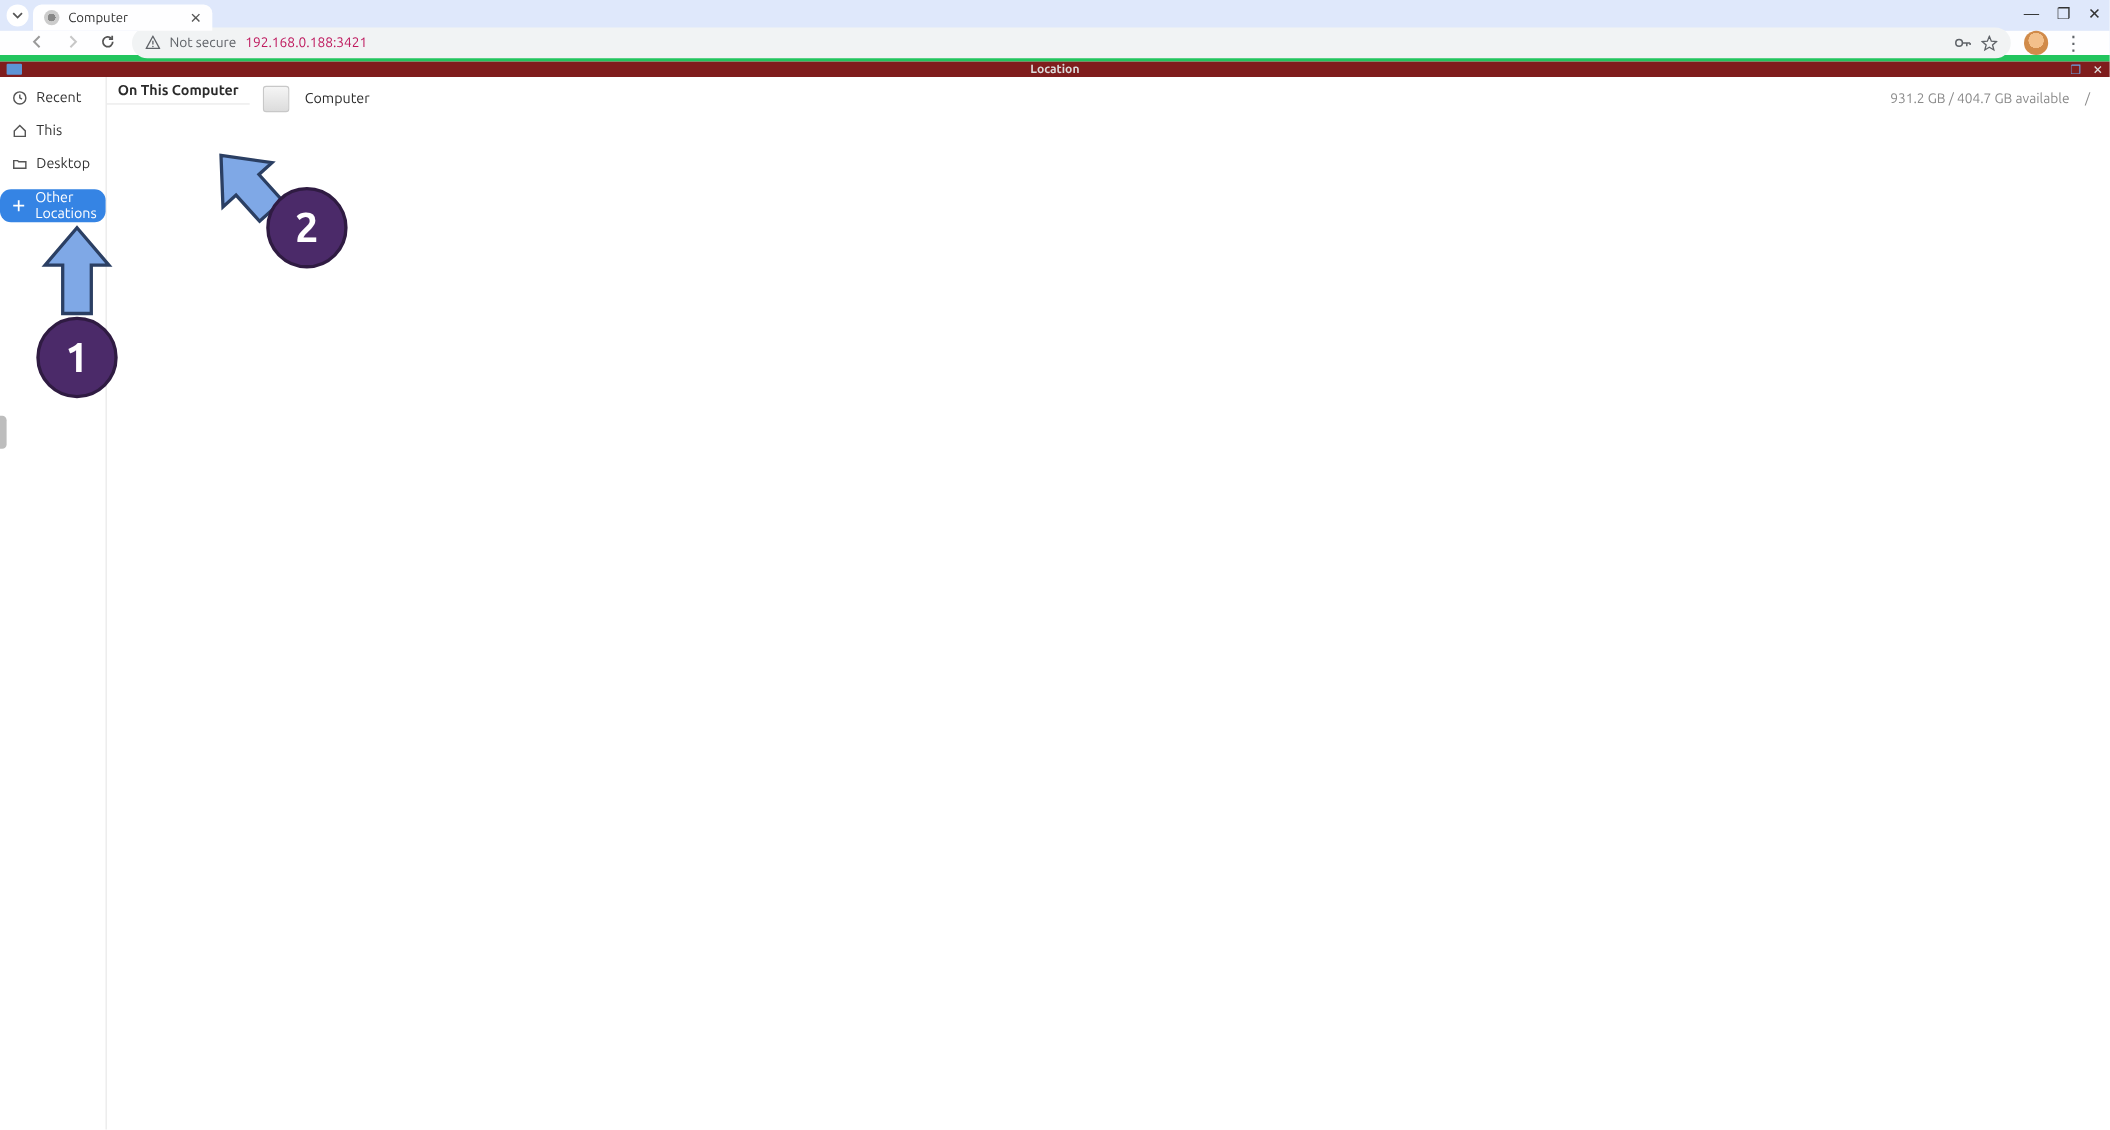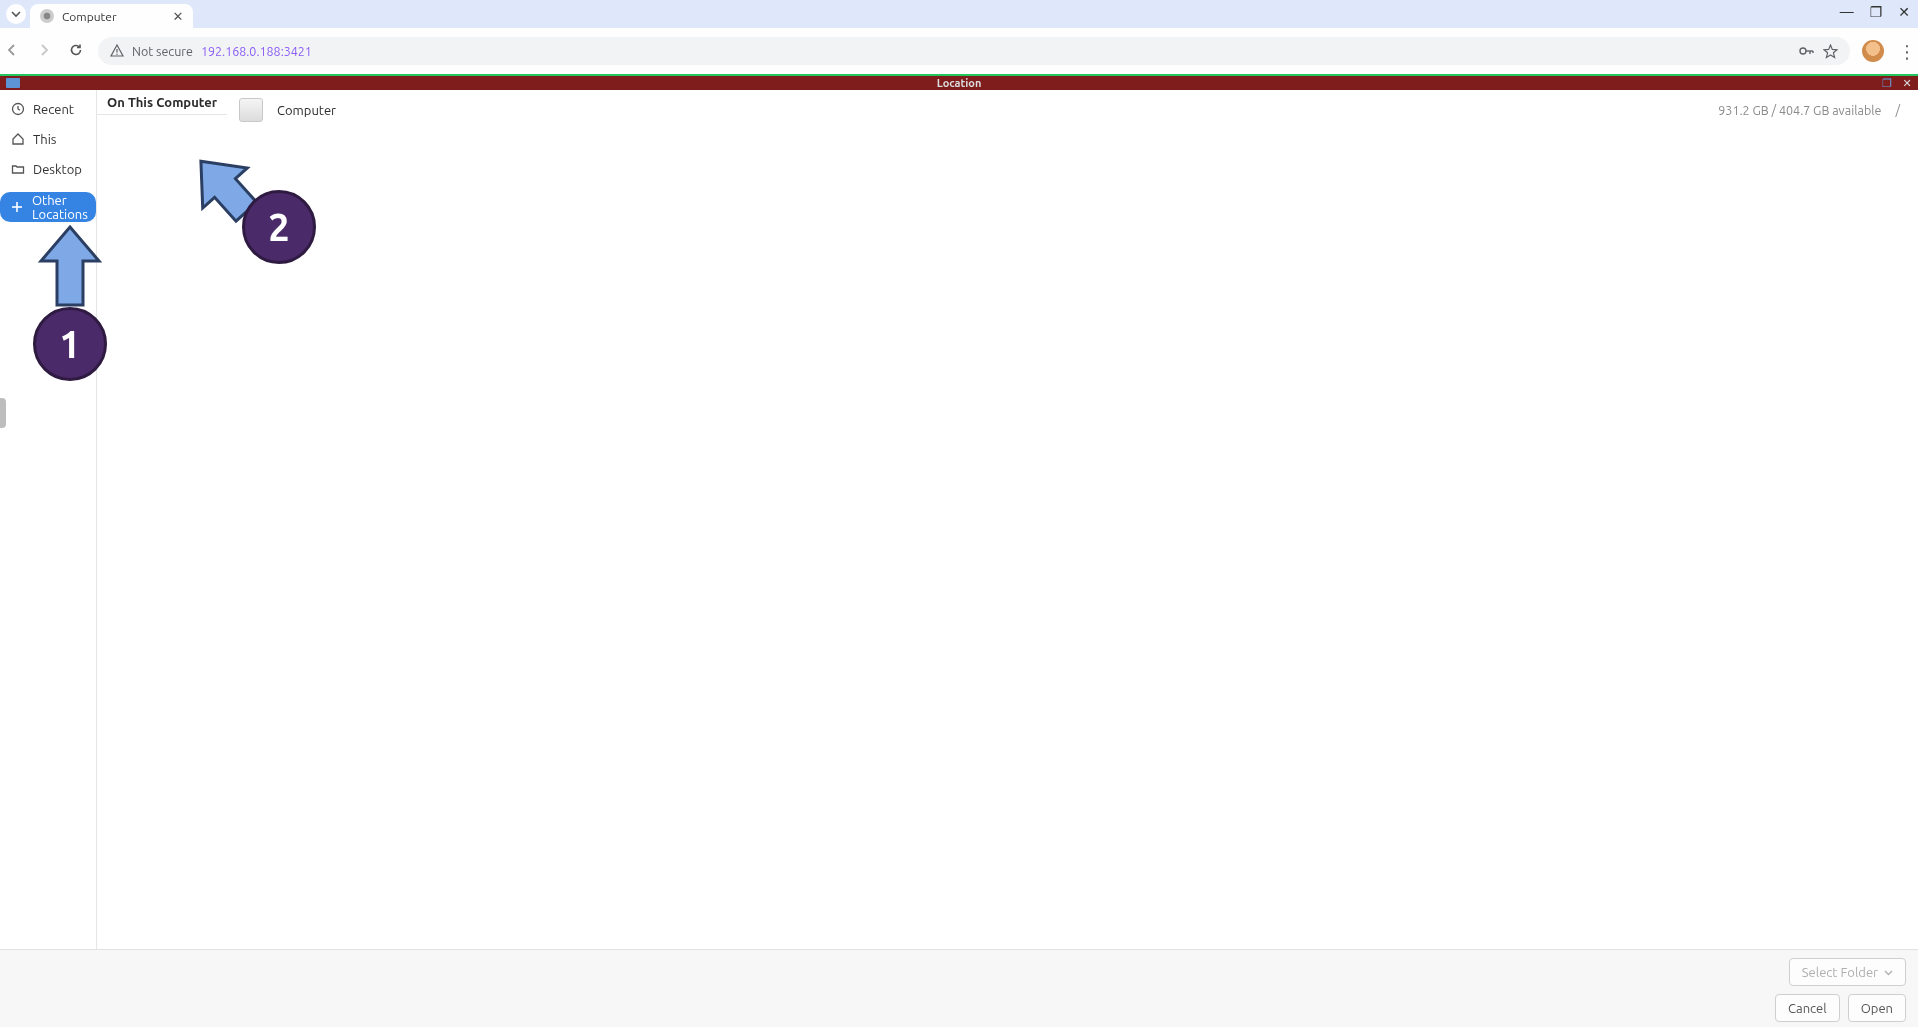--- a/index.html
+++ b/index.html
@@ -8,25 +8,25 @@
 
   
   .browser-chrome { background: #dfe8fb; }
   .tabbar { display: flex; align-items: flex-end; height: 28px; padding-left: 4px; position: relative; }
   .tab-search { width: 20px; height: 20px; border-radius: 10px; background: #fff; display: flex; align-items: center; justify-content: center; margin: 0 4px 4px 2px; color:#333; }
   .tab { display: flex; align-items: center; gap: 8px; height: 24px; padding: 0 10px; border-radius: 8px 8px 0 0; background: #fefeff; font-size: 12px; color:#333; }
   .tab .tab-close { font-size: 13px; color: #555; }
   .favicon { width: 14px; height: 14px; border-radius: 50%; background: radial-gradient(circle at 50% 50%, #888 35%, #ccc 36%); }
   .window-controls { position: absolute; right: 8px; top: 4px; display: flex; gap: 16px; font-size: 14px; color:#333; }
 
-  .toolbar { display: flex; align-items: center; height: 48px; padding: 0 2px; gap: 12px; background:#fefeff; border-bottom:2px solid #22c55e; }
+  .toolbar { display: flex; align-items: center; height: 28px; padding: 0 24px; gap: 12px; background:#fefeff; border-bottom:6px solid #22c55e; }
   .toolbar .nav-btn { width: 20px; text-align: center; color: #888; }
   .toolbar .nav-btn.enabled { color: #444; }
   .omnibox { flex: 1; display: flex; align-items: center; height: 28px; background: #f1f3f4; border-radius: 14px; padding: 0 12px; gap: 8px; color: #5f6368; font-size: 12.5px; }
-  .omnibox .url { color: #8b5cf6; }
+  .omnibox .url { color: #be185d; }
   .toolbar-right { display:flex; align-items:center; gap:14px; color:#5f6368; }
   .avatar { width:22px; height:22px; border-radius:50%; background: radial-gradient(circle at 50% 40%, #f3c08b 40%, #d18b4a 41%); }
 
   
   .app { flex: 1; display: flex; flex-direction: column; min-height: 0; }
   .titlebar { height: 14px; background: #7f1d1d; color: #dcdcdc; font-size: 11px; display: flex; align-items: center; position: relative; }
   .titlebar .folder-icon { margin-left: 6px; width: 14px; height: 10px; background: #5d94d6; border-radius: 1px; position: relative; }
   .titlebar .title-text { position:absolute; left:50%; transform:translateX(-50%); font-weight:600; }
   .titlebar .win-controls { position:absolute; right:4px; display:flex; gap:6px; }
   .titlebar .win-controls span { width:14px; text-align:center; }
@@ -181,38 +181,20 @@
           <span class="device-icon"></span>
           <span class="device-name">Computer</span>
           <span class="device-spacer"></span>
           <span class="device-size">931.2 GB / 404.7 GB available</span>
           <span class="device-mount">/</span>
         </div>
       </div>
     </div>
   </div>
 
-  <div class="footer">
-    <div class="footer-row">
-      <div class="f-btn disabled">
-        <span>Select Folder</span>
-        <svg width="9" height="9" viewBox="0 0 9 9">
-            <path d="M1 3 L4.5 6.5 L8 3" fill="none" stroke="#b0b0b0" stroke-width="1.4"></path>
-          </svg>
-      </div>
-    </div>
-    <div class="footer-row">
-      <div class="f-btn">
-        <span>Cancel</span>
-      </div>
-      <div class="f-btn">
-        <span>Open</span>
-      </div>
-    </div>
-  </div>
 
   <div class="side-handle"></div>
 
   <div class="callout" style="left:33px; top:145px;">
     <svg width="74" height="90" viewBox="0 0 74 90">
       <path d="M37 6 L66 40 L50 40 L50 84 L24 84 L24 40 L8 40 Z" fill="#7fa8e6" stroke="#2b3f63" stroke-width="3"></path>
     </svg>
     <div class="bubble" style="margin-top:-6px;">
       <span>1</span>
     </div>

